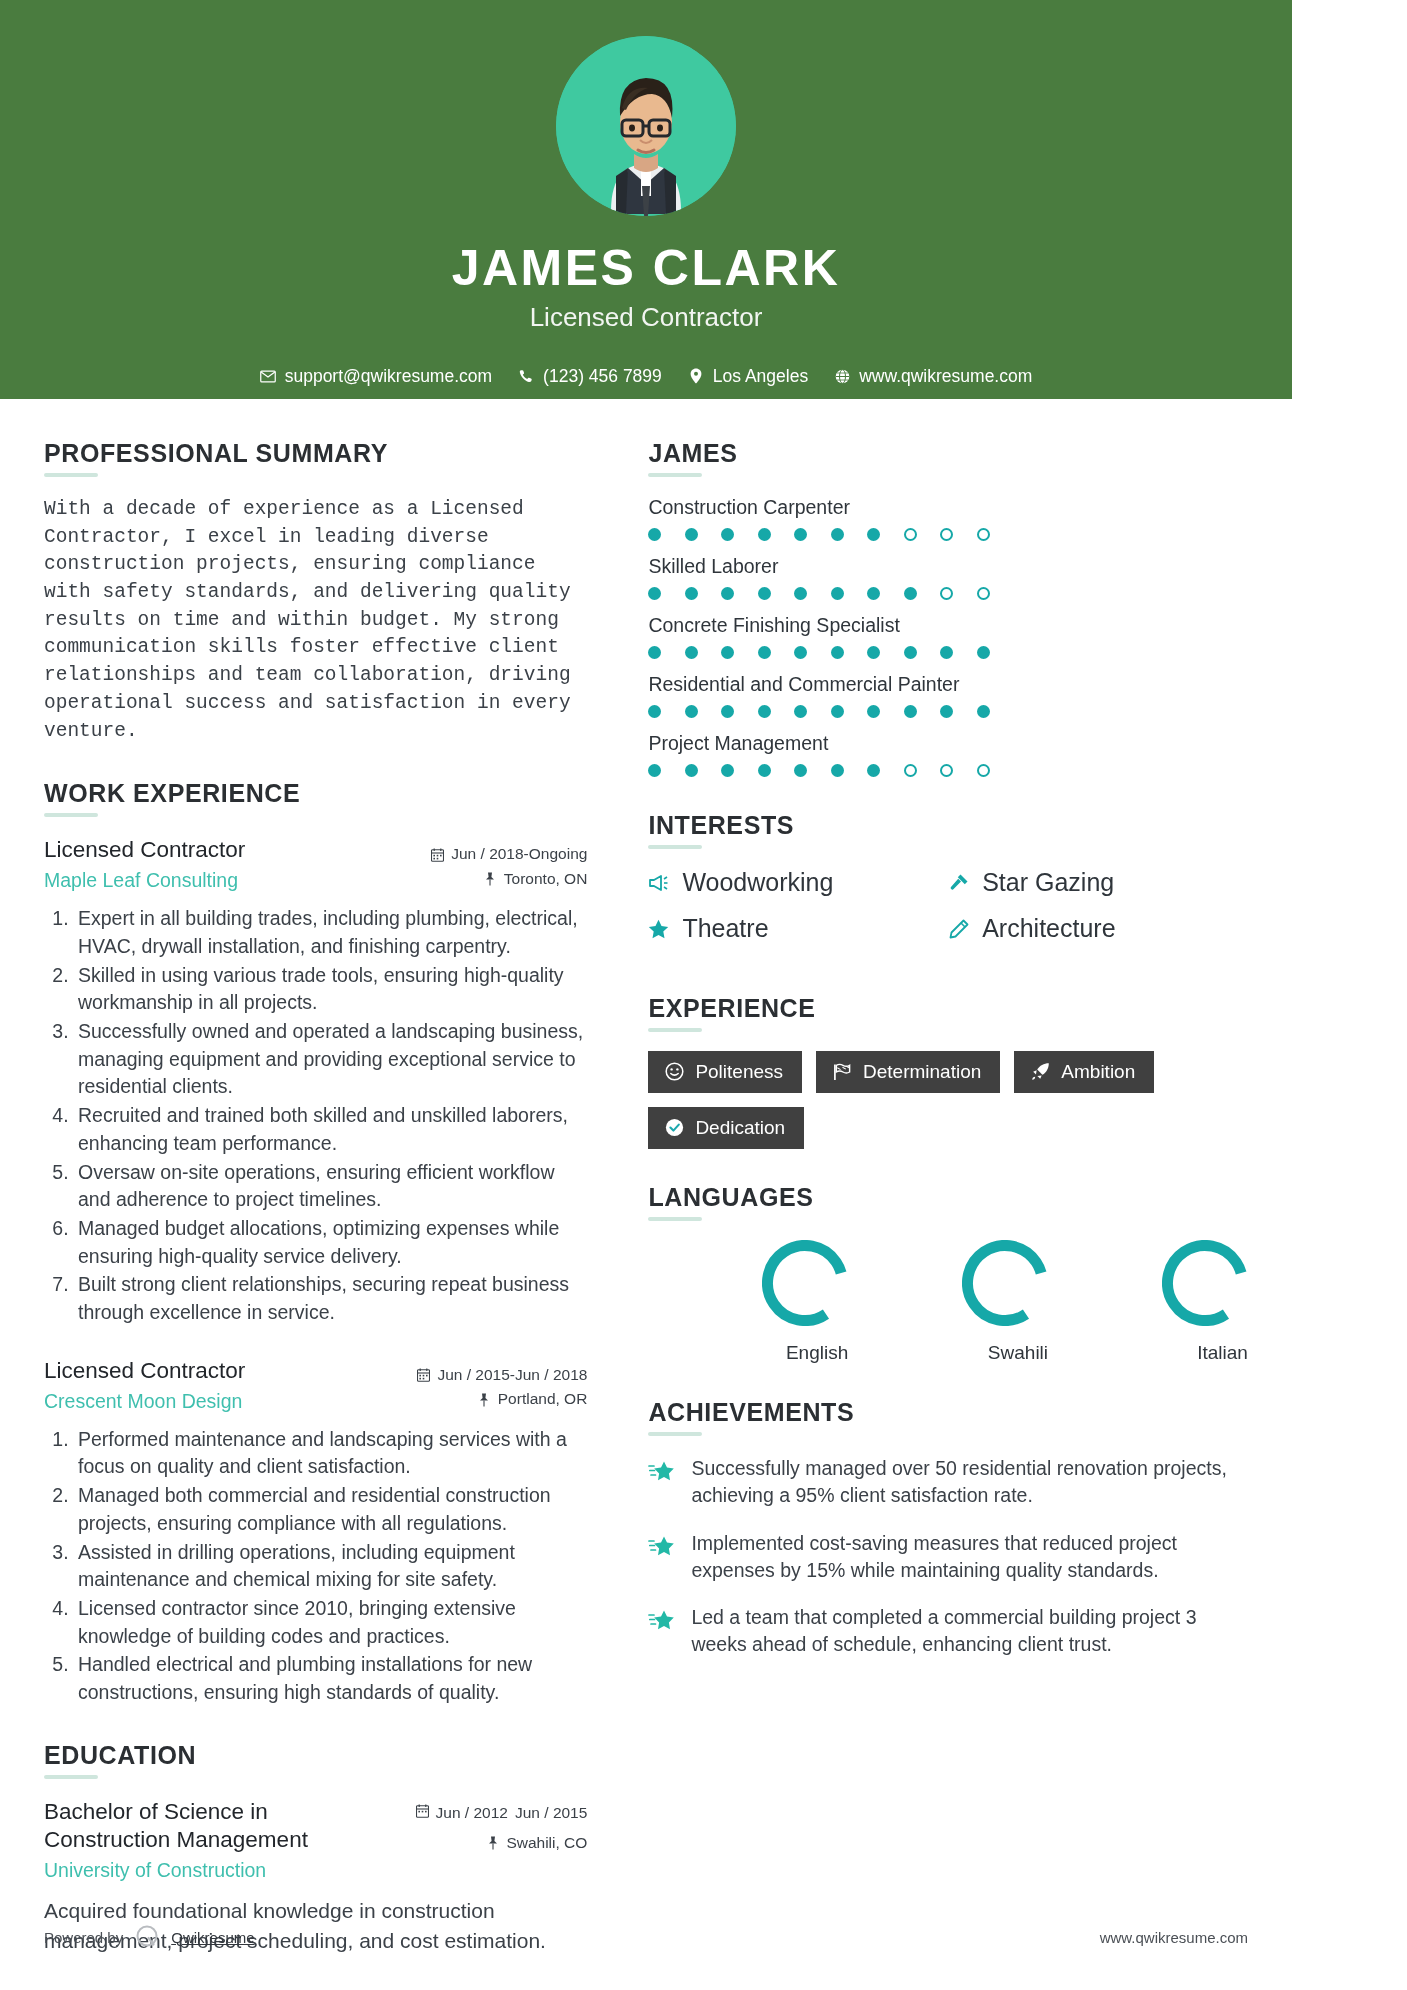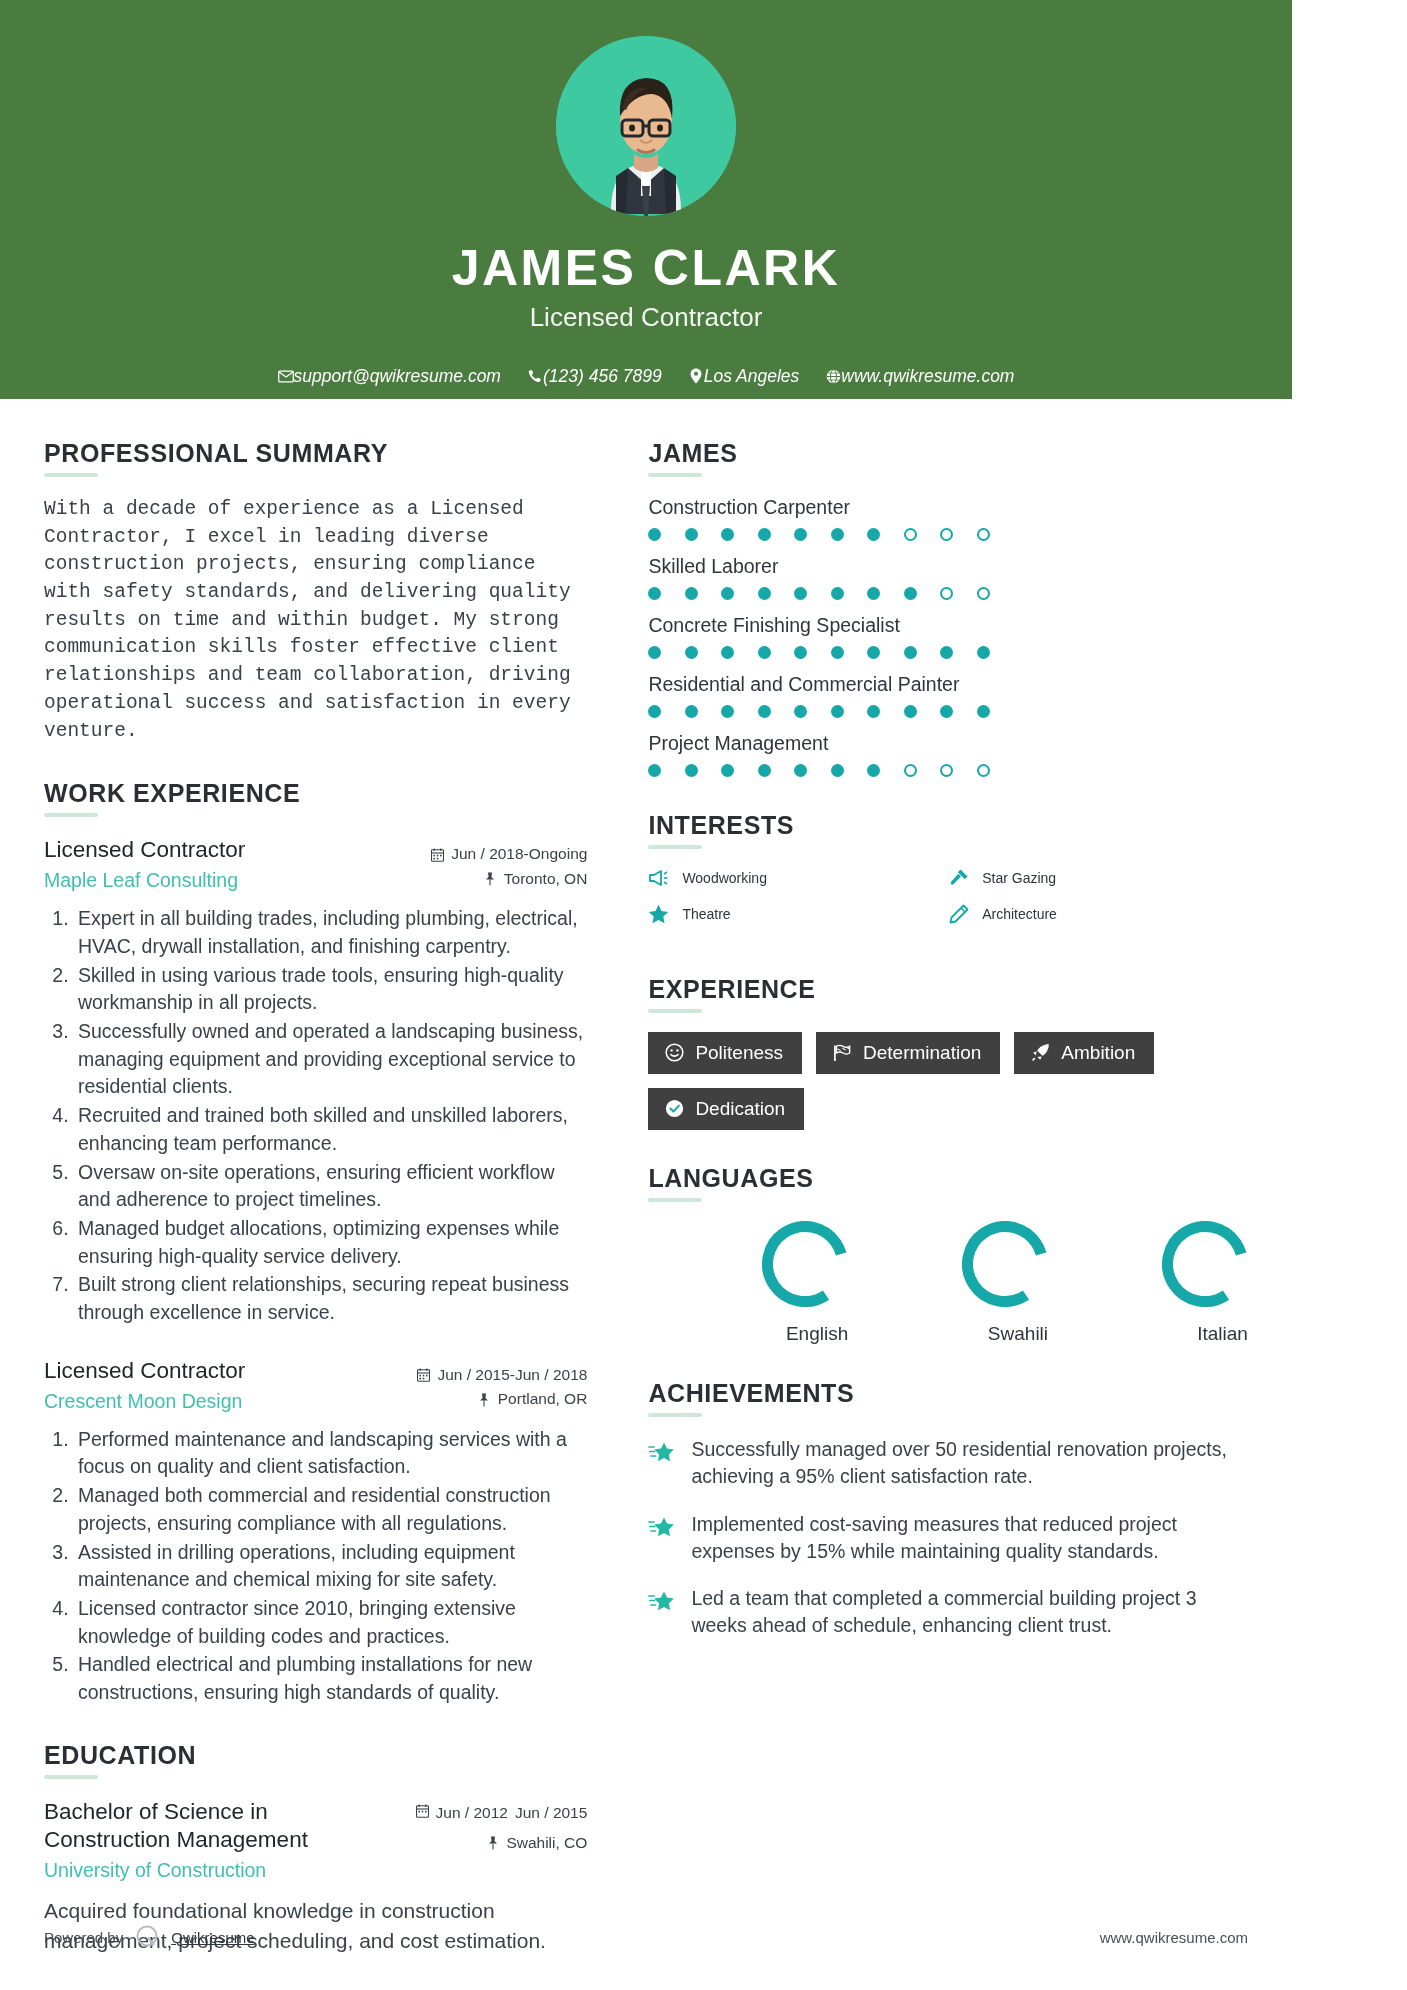--- a/index.html
+++ b/index.html
@@ -50,21 +50,21 @@
   }
   .contacts {
     margin-top: 33px;
     display: flex;
     justify-content: center;
     align-items: center;
     gap: 26px;
     color: #ffffff;
     font-size: 17.5px;
   }
-  .contact { display: flex; align-items: center; white-space: nowrap; font-style: italic; }
+  .contact { display: flex; align-items: center; gap: 9px; white-space: nowrap; }
   .contact .ic { display: inline-flex; width: 16px; height: 16px; align-items: center; justify-content: center; }
   .contact .ic svg { display: block; }
 
   
   .body {
     display: flex;
     padding: 40px 44px 0 44px;
     gap: 0;
   }
   .col-left { width: 600px; padding-right: 30px; }
@@ -177,21 +177,21 @@
   
   .interests {
     display: flex;
     flex-wrap: wrap;
   }
   .interest {
     width: 50%;
     display: flex;
     align-items: center;
     gap: 13px;
-    font-size: 14px;
+    font-size: 25px;
     color: #2f353b;
     margin-bottom: 17px;
   }
   .interest .ic { width: 21px; display: inline-flex; justify-content: center; }
 
   
   .strengths { display: flex; flex-wrap: wrap; gap: 14px; }
   .strength {
     background: #404040;
     color: #ffffff;

